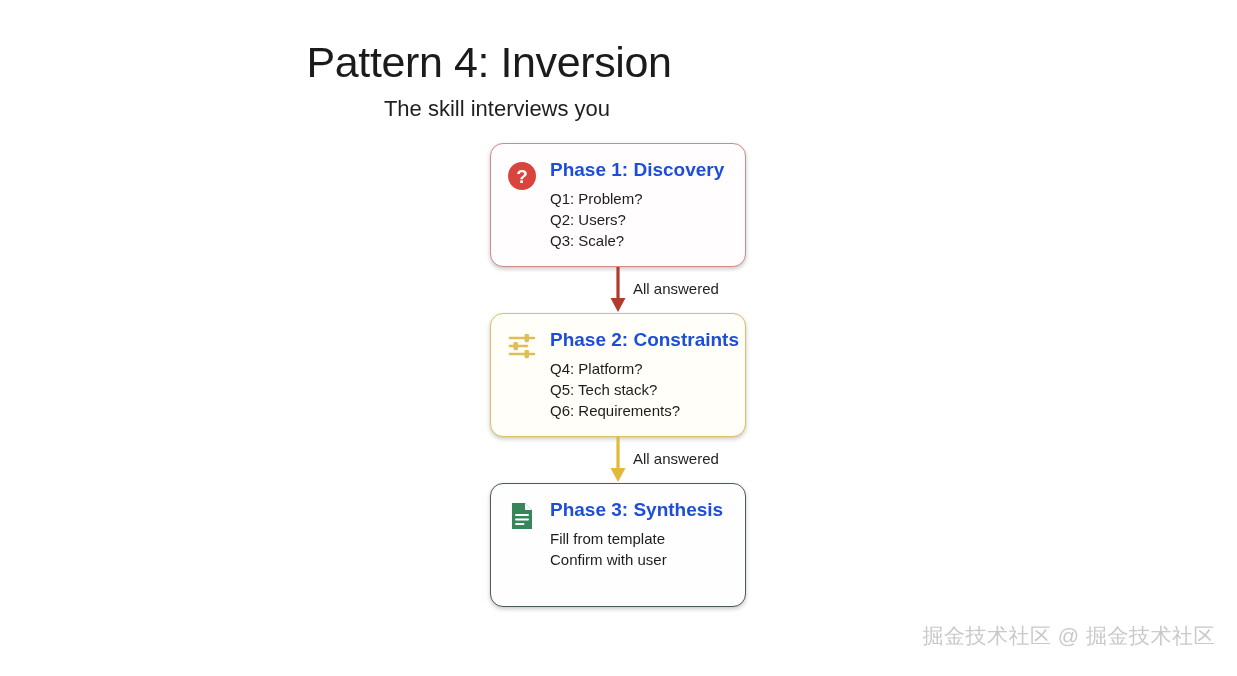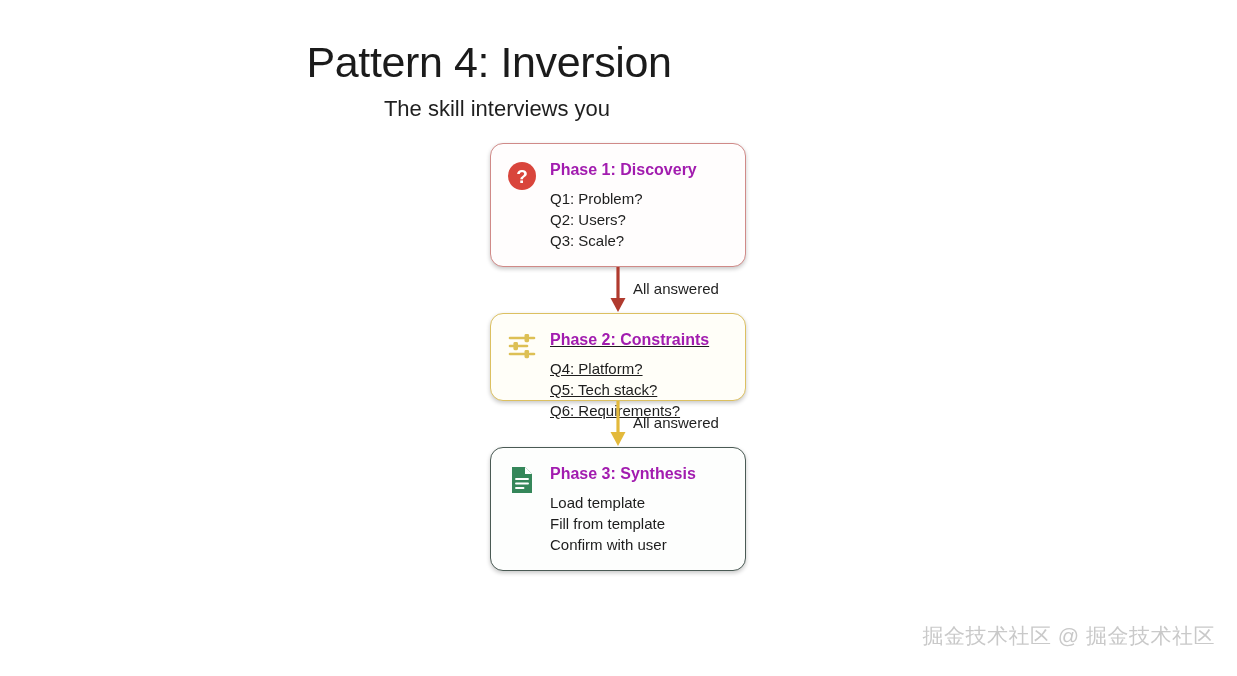--- a/index.html
+++ b/index.html
@@ -64,46 +64,45 @@
     gap: 13px;
   }
   .card.phase1 {
     border-color: #d08a88;
     background: #fffdfd;
     height: 124px;
   }
   .card.phase2 {
     border-color: #dcc061;
     background: #fffef8;
-    height: 88px;
-    text-decoration: underline;
+    height: 124px;
   }
   .card.phase3 {
     border-color: #4a5a54;
     background: #fdfefd;
     height: 124px;
   }
 
   .card-icon {
     flex: 0 0 auto;
     width: 30px;
     height: 30px;
     margin-top: 3px;
     display: block;
   }
   .card-body {
     flex: 1 1 auto;
     min-width: 0;
     padding-top: 1px;
   }
   .card-title {
-    font-size: 16px;
+    font-size: 19px;
     font-weight: 700;
     line-height: 22px;
-    color: #a21caf;
+    color: #1d4ed8;
     white-space: nowrap;
     margin-bottom: 7px;
   }
   .card-lines {
     list-style: none;
     margin: 0;
     padding: 0;
   }
   .card-lines li {
     font-size: 15px;
@@ -228,21 +227,20 @@
         <g stroke="#ffffff" stroke-width="1.9" stroke-linecap="round">
           <line x1="9" y1="14" x2="21" y2="14"></line>
           <line x1="9" y1="18.5" x2="21" y2="18.5"></line>
           <line x1="9" y1="23" x2="16.5" y2="23"></line>
         </g>
       </svg>
     </span>
     <div class="card-body">
       <div class="card-title">Phase 3: Synthesis</div>
       <ul class="card-lines">
-        <li>Load template</li>
         <li>Fill from template</li>
         <li>Confirm with user</li>
       </ul>
     </div>
   </div>
 
 </div>
 
 <div class="watermark">掘金技术社区 @ 掘金技术社区</div>
 

